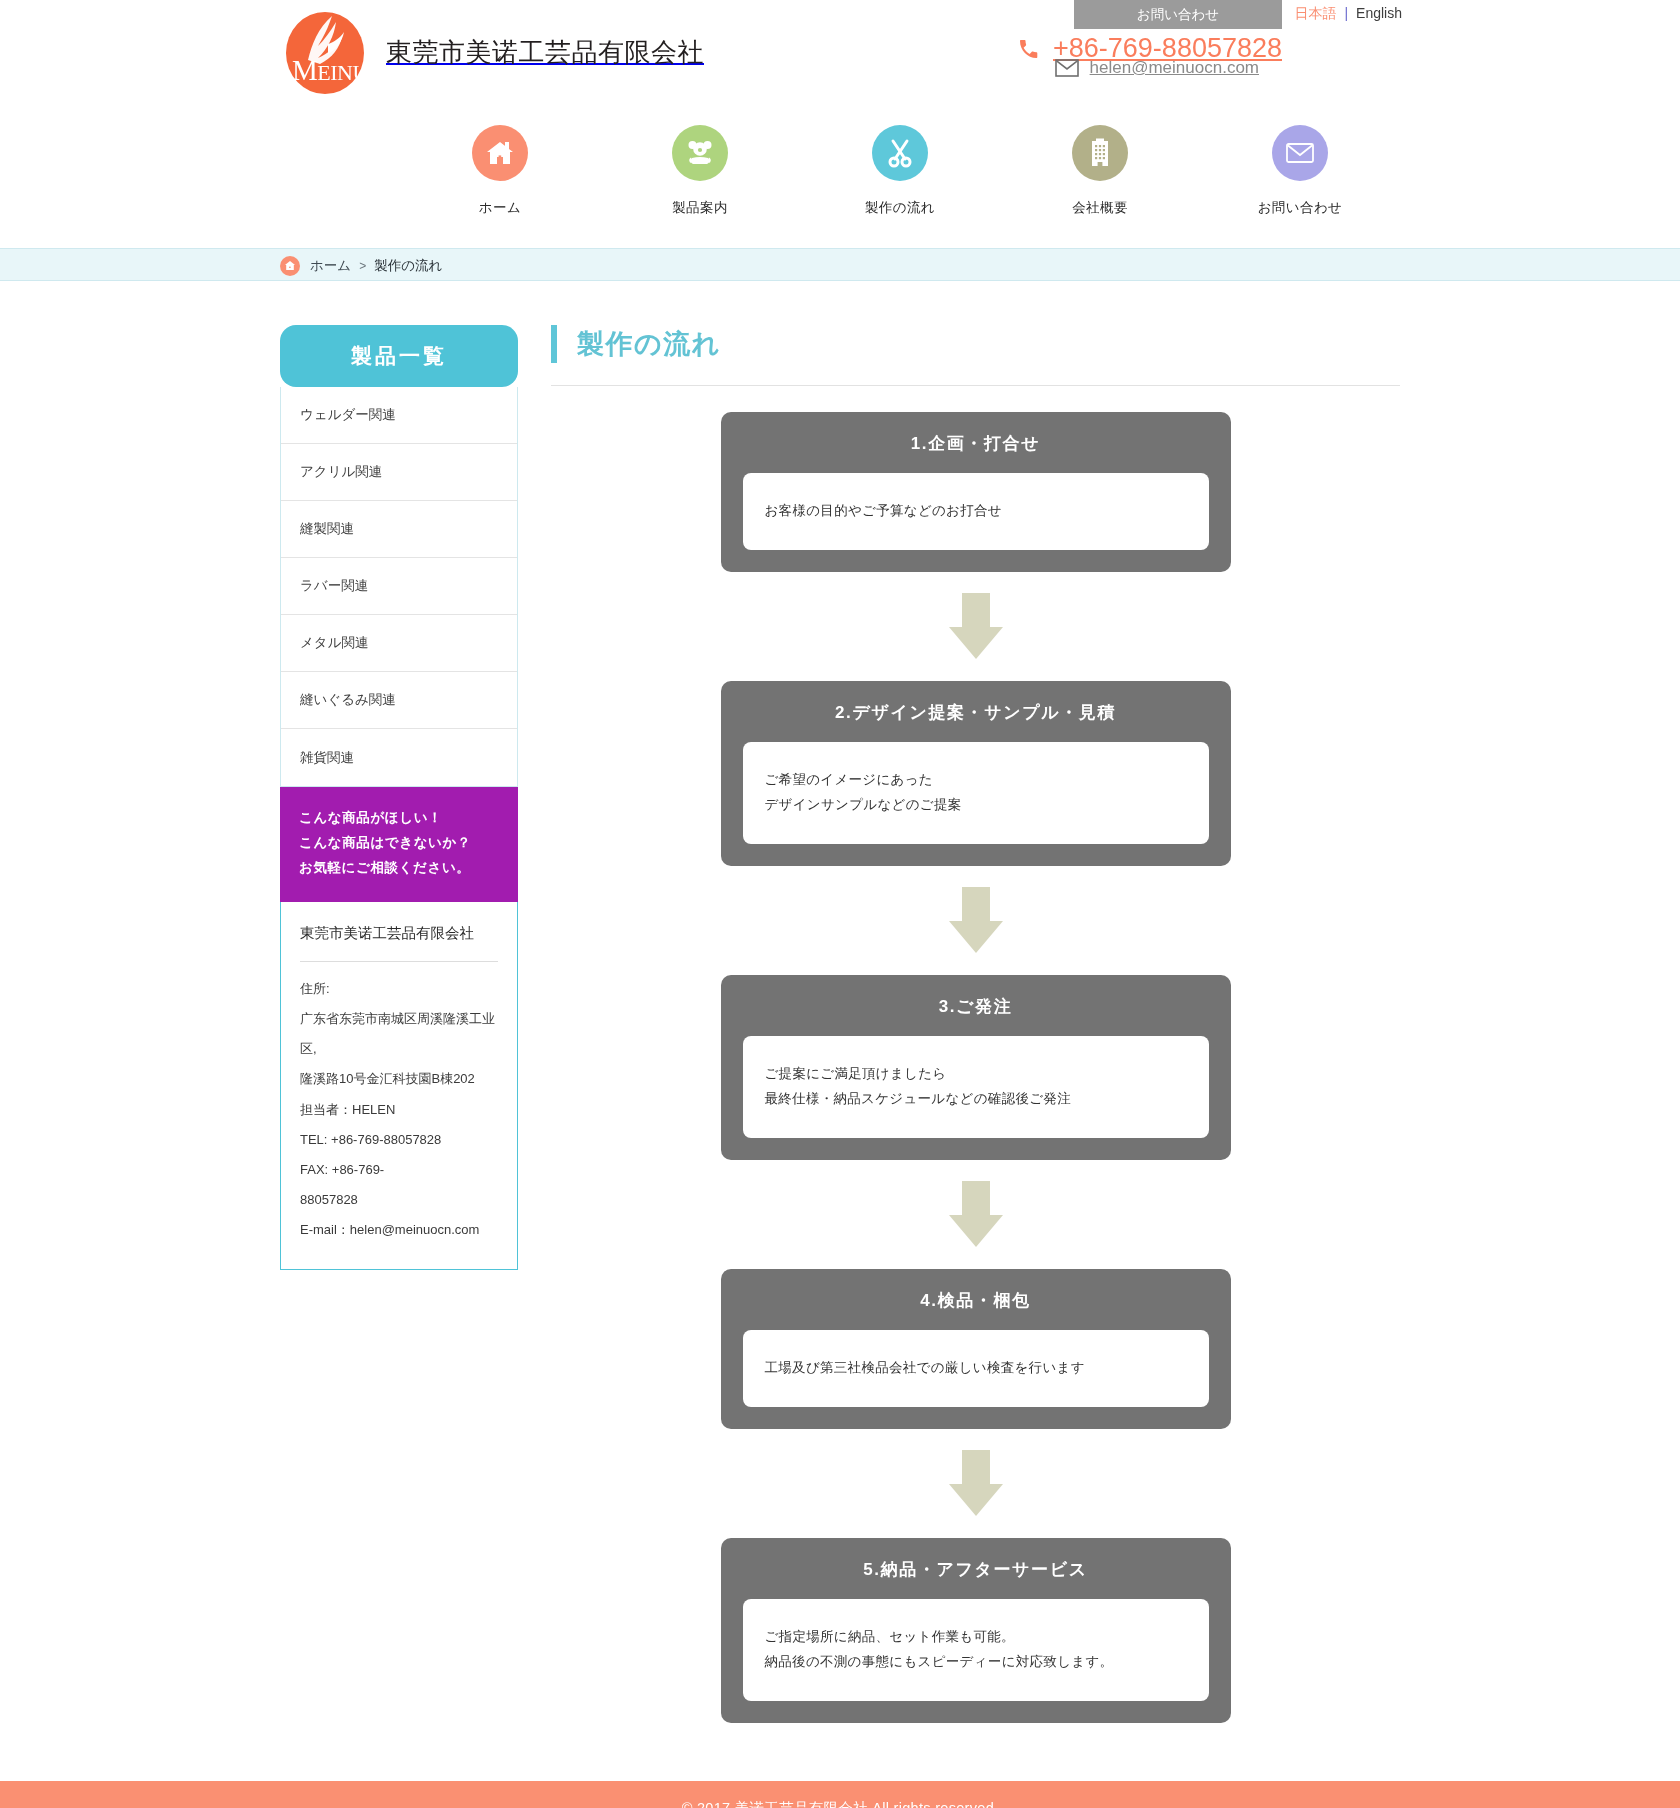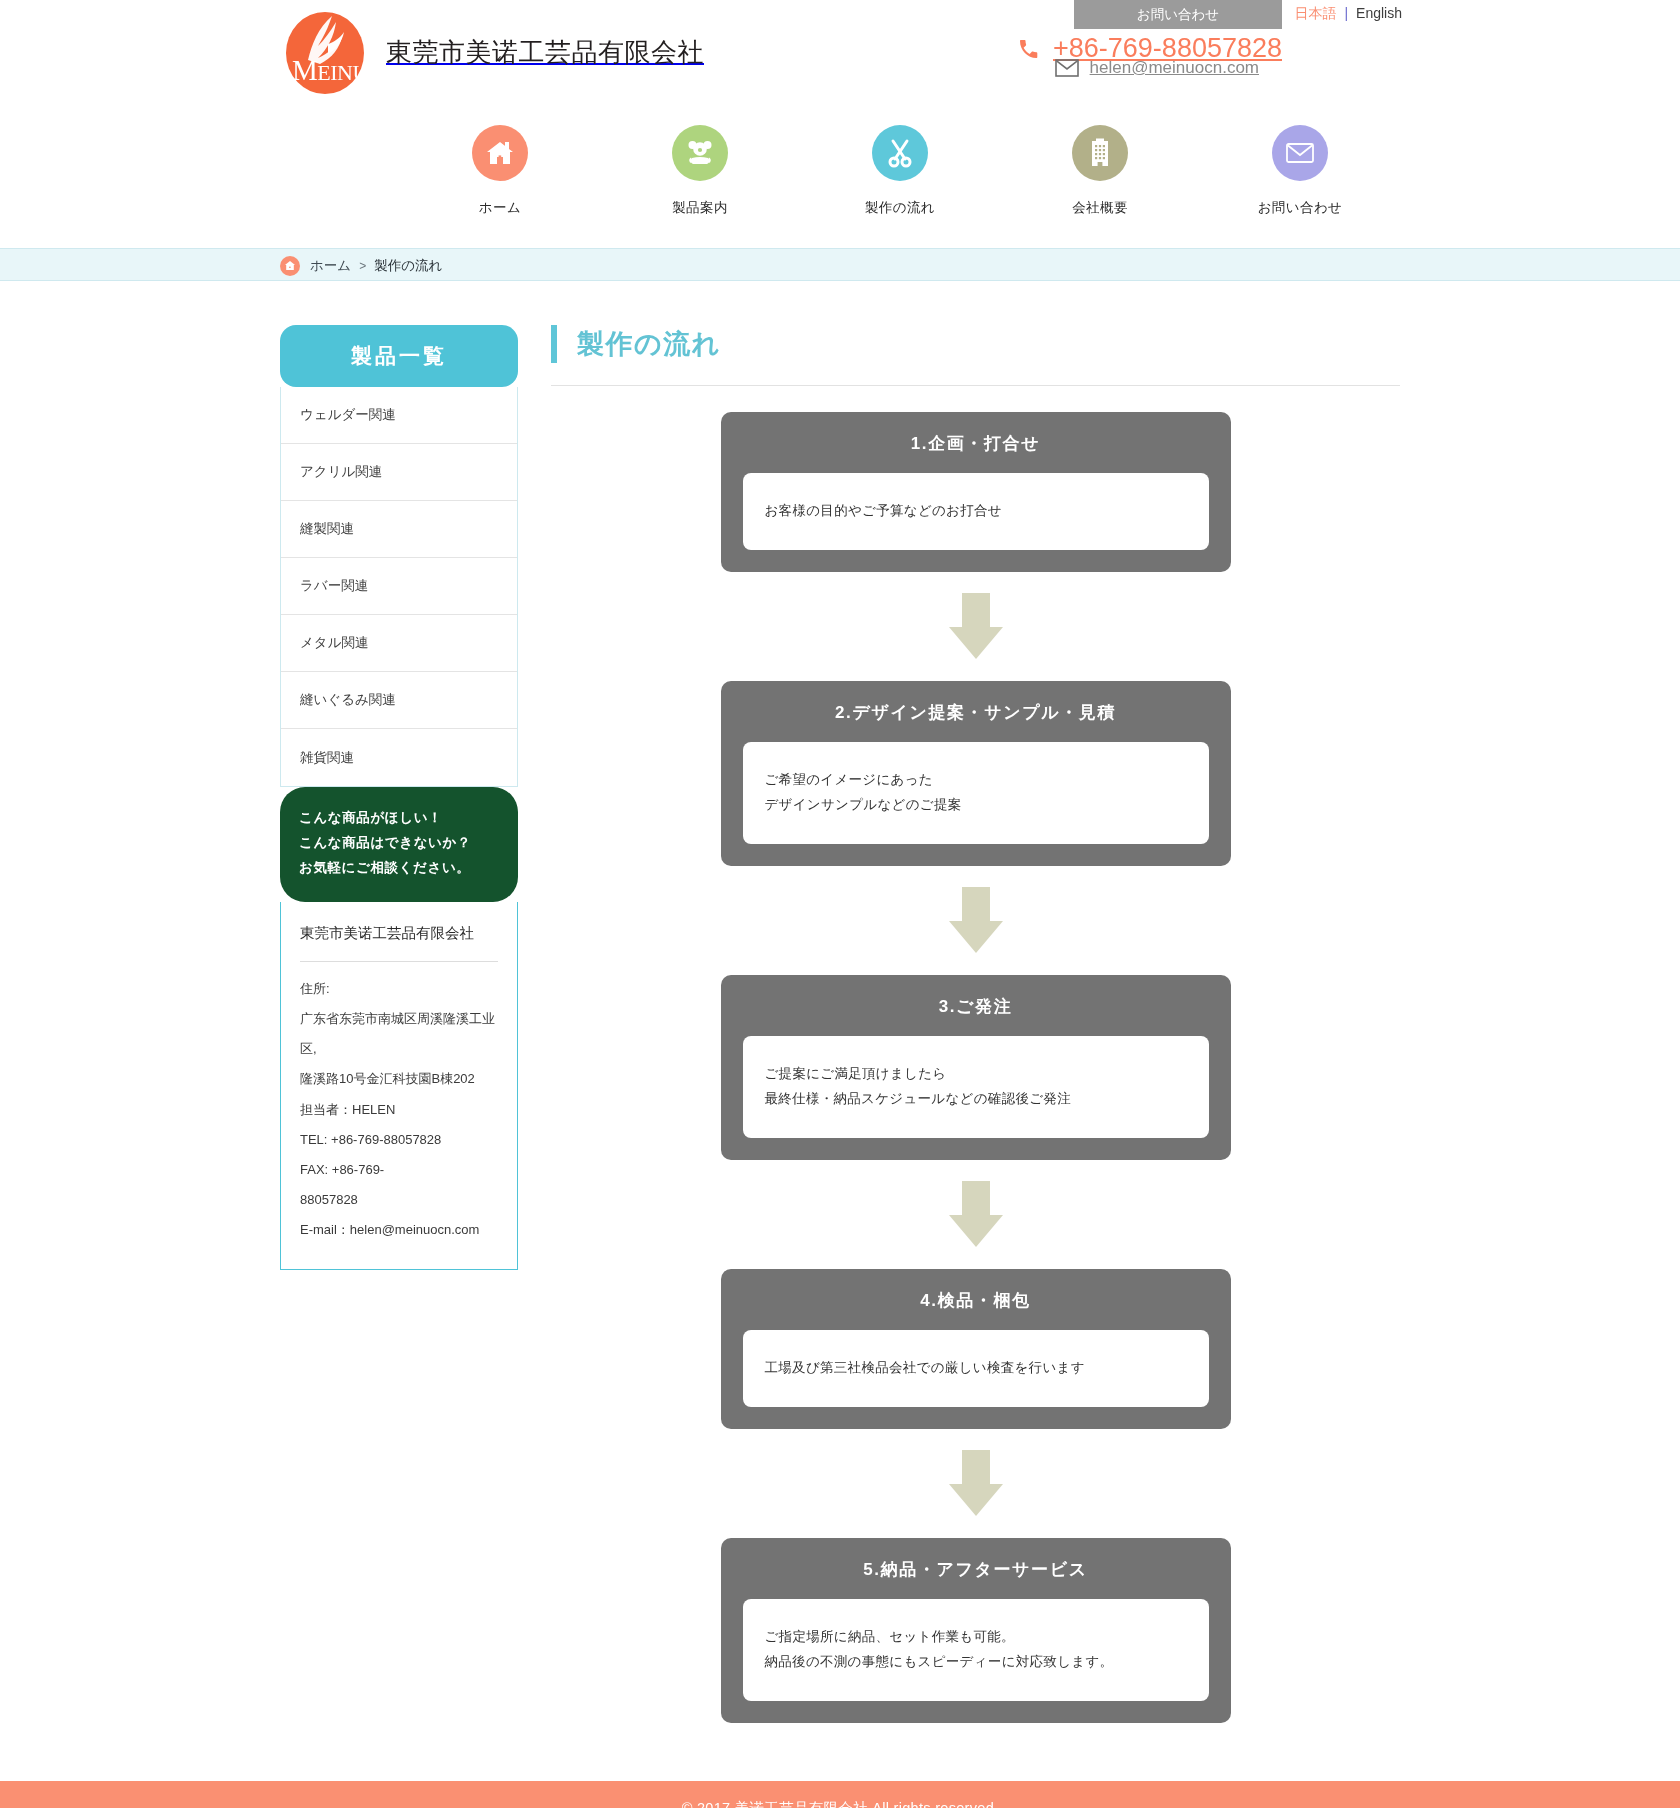--- a/index.html
+++ b/index.html
@@ -207,28 +207,27 @@
     padding-left: 19px;
     border-bottom: 1px solid #e4e4e4;
     font-size: 13.5px;
     color: #404040;
     text-decoration: none;
     cursor: pointer;
   }
   .side-item:last-child { border-bottom: none; }
 
   .side-cta {
-    background: #14532d;
+    background: #a21caf;
     color: #fff;
     padding: 19px 19px 21px 19px;
     font-size: 13.5px;
     font-weight: bold;
     line-height: 1.85;
     letter-spacing: 0.6px;
-    border-radius: 25px;
   }
   .side-info {
     border: 1px solid #4fc3d7;
     border-top: none;
     padding: 22px 19px 24px 19px;
     background: #fff;
   }
   .side-info .co {
     font-size: 14.5px;
     color: #2b2b2b;

